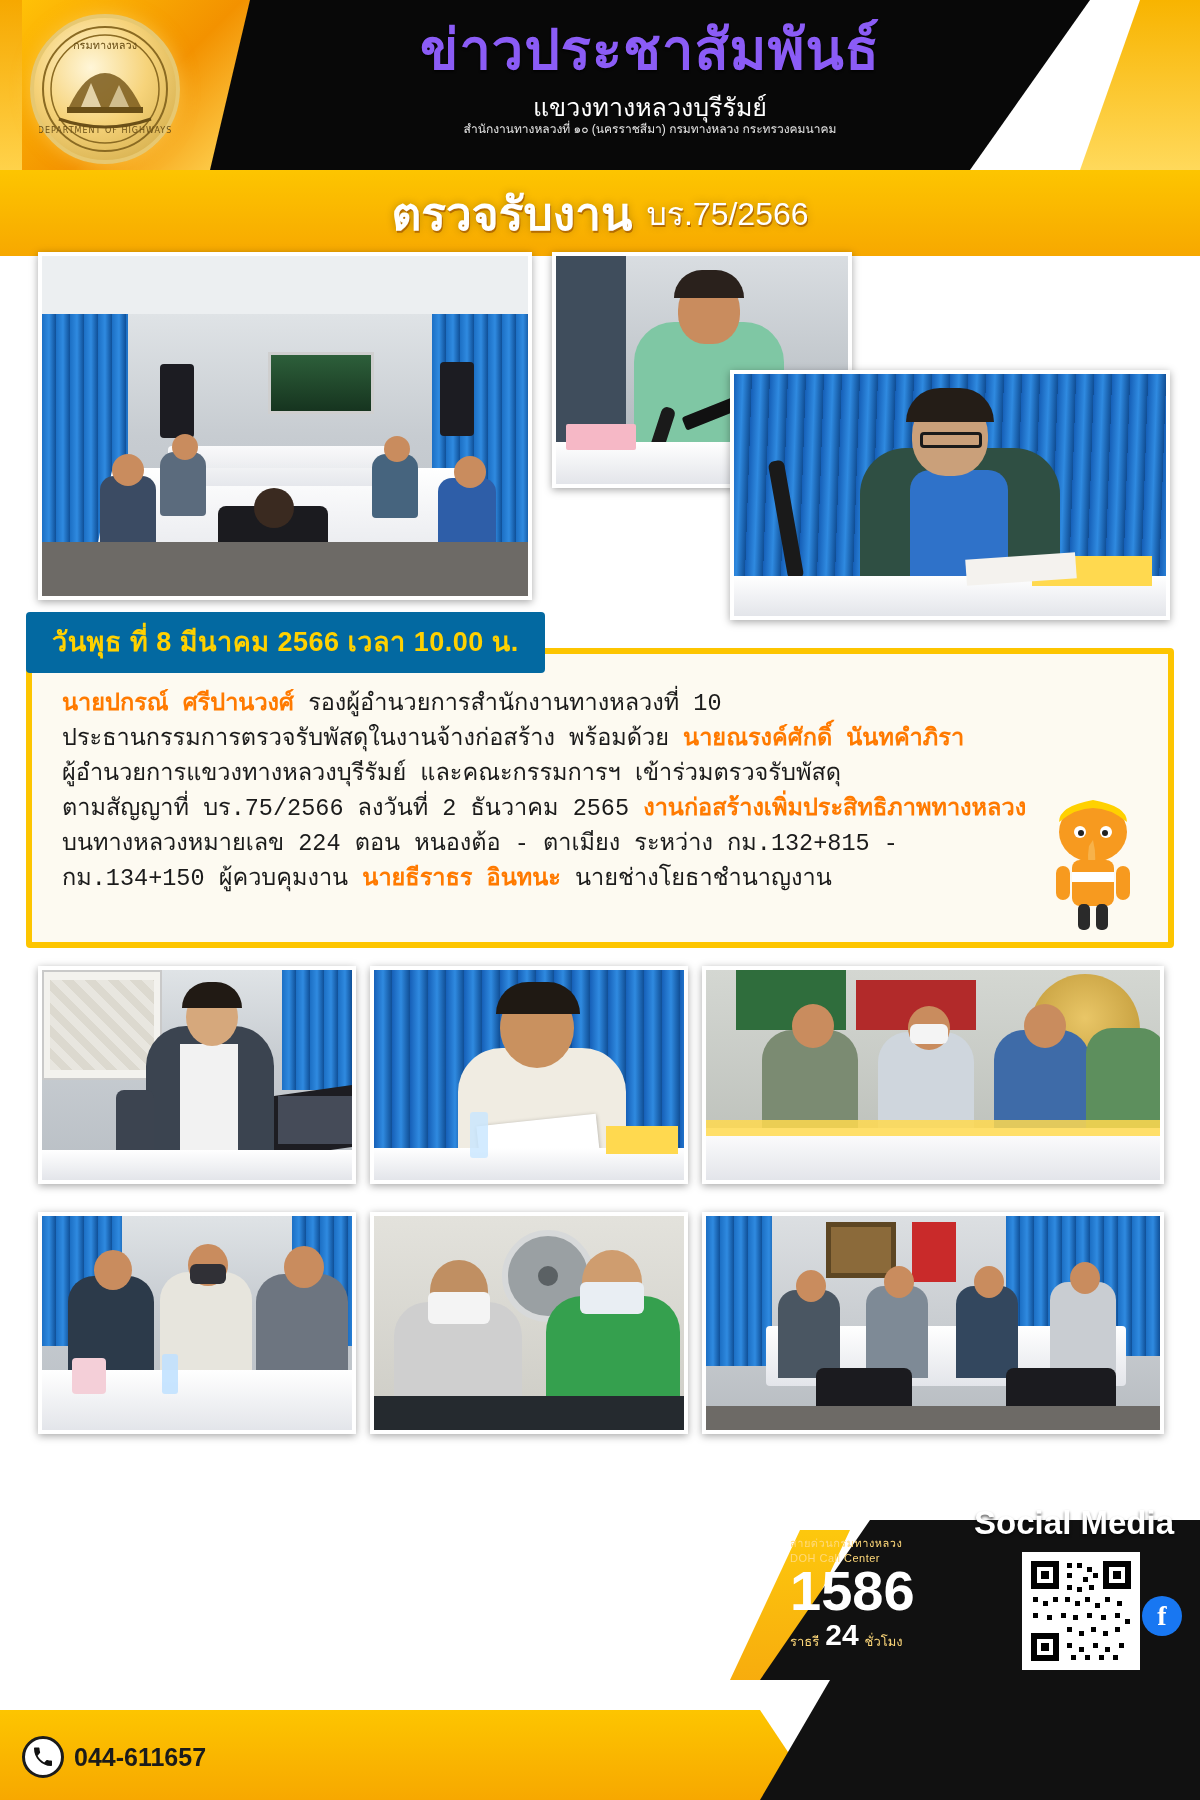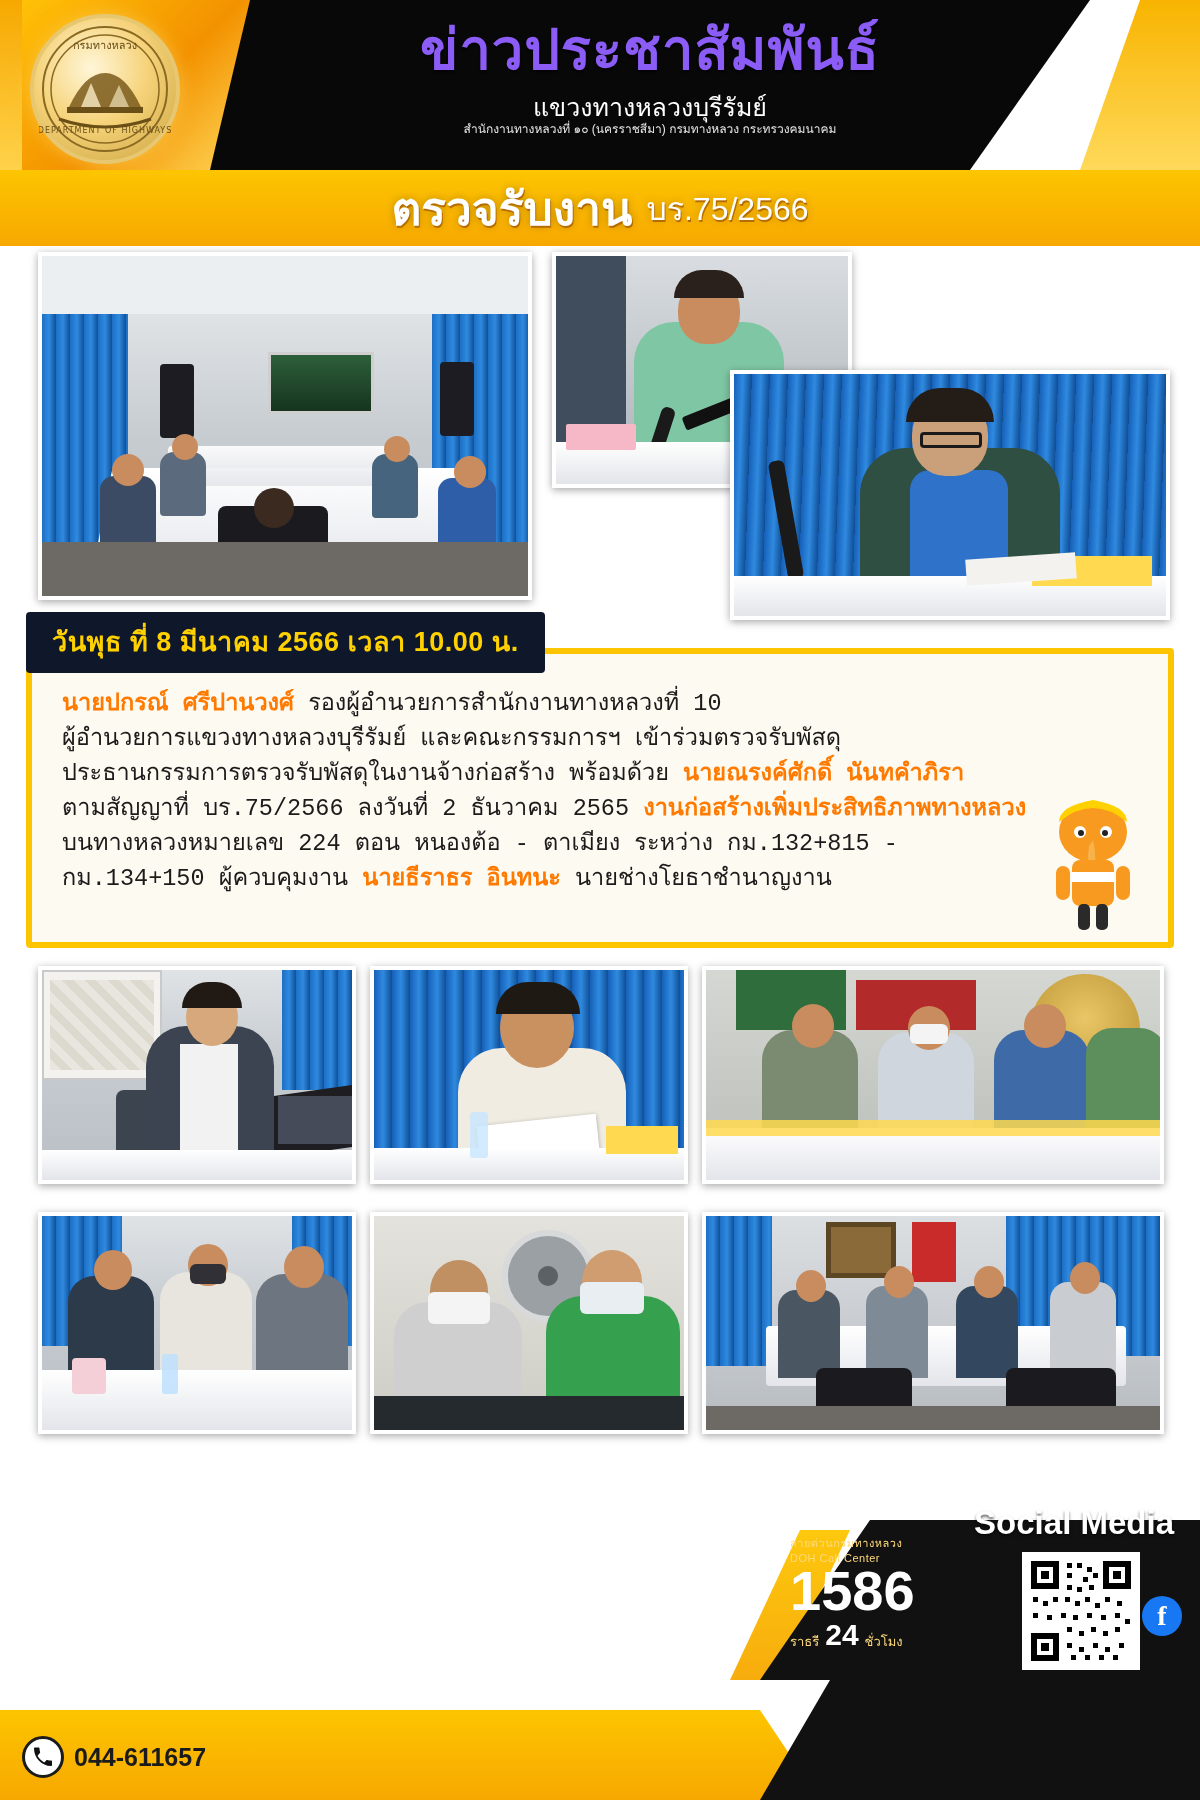--- a/index.html
+++ b/index.html
@@ -72,21 +72,21 @@
     position: absolute; top: 92px; left: 330px; width: 640px;
     text-align: center; color: #ffffff; font-size: 25px; line-height: 30px;
   }
   .header-sub2 {
     position: absolute; top: 122px; left: 330px; width: 640px;
     text-align: center; color: #e8e8e8; font-size: 12px; line-height: 15px;
   }
 
   
   .titlebar {
-    position: absolute; top: 170px; left: 0; width: 1200px; height: 76px;
+    position: absolute; top: 170px; left: 0; width: 1200px; height: 86px;
     background: linear-gradient(180deg,#fdc500 0%, #f7a800 100%);
     display: flex; align-items: center; justify-content: center;
   }
   .titlebar .t1 {
     font-size: 46px; font-weight: bold; color: #ffffff;
     text-shadow: 1px 2px 0 #b56c00, 0 0 8px rgba(0,0,0,.25);
     margin-right: 14px;
   }
   .titlebar .t2 {
     font-size: 32px; font-weight: normal; color: #ffffff;
@@ -109,21 +109,21 @@
   .person { position:absolute; border-radius: 14px 14px 4px 4px; }
   .head { position:absolute; border-radius:50%; background:#c98c5e; }
   .chair { position:absolute; background:#1b1b1f; border-radius:8px 8px 2px 2px; }
   .screen { position:absolute; background:#0d2b1a; border:3px solid #cfcfcf; }
   .floor { position:absolute; background:#6d6a66; }
   .ceil { position:absolute; background:#eceff1; }
 
   
   .date-badge {
     position: absolute; top: 612px; left: 26px;
-    background: #0f172a;
+    background: #0369a1;
     padding: 8px 26px 10px 26px;
     border-radius: 4px;
     z-index: 7;
   }
   .date-badge span { color: #ffd100; font-size: 27px; font-weight: bold; letter-spacing: .5px; }
 
   
   .text-panel {
     position: absolute; top: 648px; left: 26px; width: 1148px; height: 300px;
     background: #fdfaf1;
@@ -297,25 +297,25 @@
 
   <div class="date-badge">
     <span>วันพุธ ที่ 8 มีนาคม 2566 เวลา 10.00 น.</span>
   </div>
 
   <div class="text-panel">
     <p>
       <span class="hl-name">นายปกรณ์ ศรีปานวงศ์</span>
       <span>รองผู้อำนวยการสำนักงานทางหลวงที่ 10</span>
     </p>
-    <p>ผู้อำนวยการแขวงทางหลวงบุรีรัมย์ และคณะกรรมการฯ เข้าร่วมตรวจรับพัสดุ</p>
     <p>
       <span>ประธานกรรมการตรวจรับพัสดุในงานจ้างก่อสร้าง พร้อมด้วย</span>
       <span class="hl-name">นายณรงค์ศักดิ์ นันทคำภิรา</span>
     </p>
+    <p>ผู้อำนวยการแขวงทางหลวงบุรีรัมย์ และคณะกรรมการฯ เข้าร่วมตรวจรับพัสดุ</p>
     <p>
       <span>ตามสัญญาที่ บร.75/2566 ลงวันที่ 2 ธันวาคม 2565</span>
       <span class="hl-orange">งานก่อสร้างเพิ่มประสิทธิภาพทางหลวง</span>
     </p>
     <p>บนทางหลวงหมายเลข 224 ตอน หนองต้อ - ตาเมียง ระหว่าง กม.132+815 -</p>
     <p>
       <span>กม.134+150 ผู้ควบคุมงาน</span>
       <span class="hl-name">นายธีราธร อินทนะ</span>
       <span>นายช่างโยธาชำนาญงาน</span>
     </p>

